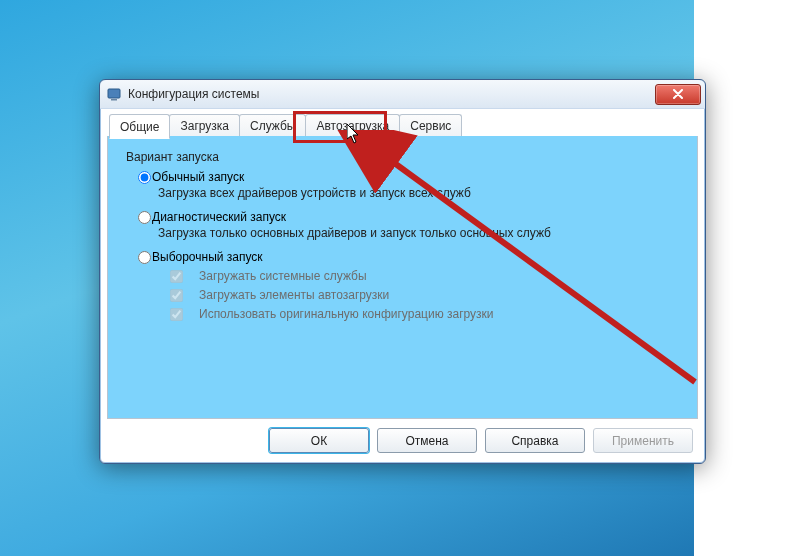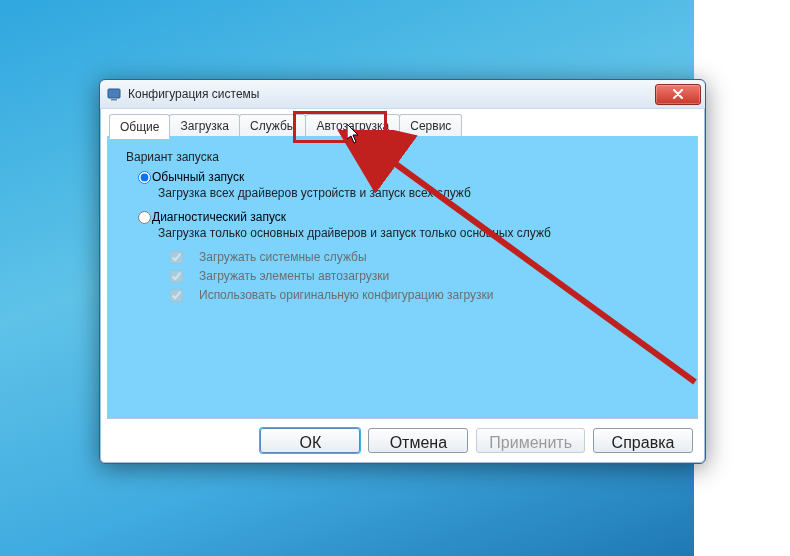--- a/index.html
+++ b/index.html
@@ -134,24 +134,24 @@
     position: absolute;
     right: 12px; bottom: 10px;
     display: flex; gap: 8px;
   }
   .btn {
     min-width: 74px;
     height: 23px;
     border: 1px solid #8b9bab;
     border-radius: 3px;
     background: linear-gradient(#fefefe,#e8edf2);
-    display:flex; align-items:flex-end; justify-content:center;
+    display:flex; align-items:center; justify-content:center;
     padding: 0 12px;
     color:#222;
-    font-size:16px;
+    font-size:12px;
   }
   .btn.default {
     box-shadow: 0 0 0 1px #3bb5e8;
     border-color:#5a8ab8;
   }
   .btn.disabled {
     color:#9a9a9a;
     border-color:#c5cdd6;
   }
   .cursor-arrow {
@@ -220,20 +220,26 @@
         <div class="opt-desc">Загрузка всех драйверов устройств и запуск всех служб</div>
 
         <div class="opt">
           <label class="opt-row">
             <input type="radio" name="startup" style="">
             <span>Диагностический запуск</span>
           </label>
         </div>
         <div class="opt-desc">Загрузка только основных драйверов и запуск только основных служб</div>
 
+        <div class="opt">
+          <label class="opt-row">
+            <input type="radio" name="startup" style="">
+            <span>Выборочный запуск</span>
+          </label>
+        </div>
 
         <label class="chkline">
           <input type="checkbox" checked="" disabled="" style="">
           <span>Загружать системные службы</span>
         </label>
         <label class="chkline">
           <input type="checkbox" checked="" disabled="" style="">
           <span>Загружать элементы автозагрузки</span>
         </label>
         <label class="chkline">
@@ -244,25 +250,25 @@
       </div>
     </div>
 
     <div class="btnbar">
       <div class="btn default">
           <span>ОК</span>
         </div>
       <div class="btn">
           <span>Отмена</span>
         </div>
+      <div class="btn">
+          <span>Справка</span>
+        </div>
       <div class="btn disabled">
           <span>Применить</span>
-        </div>
-      <div class="btn">
-          <span>Справка</span>
         </div>
     </div>
 
     <div class="highlight-rect" style="left:193px; top:31px; width:88px; height:26px;"></div>
 
     <svg class="annot-arrow" style="left:150px; top:50px;" width="460" height="270">
       <defs>
         <marker id="ah" markerWidth="14" markerHeight="14" refX="3" refY="6" orient="auto">
           <path d="M0,0 L0,12 L14,6 z" fill="#c0201e"></path>
         </marker>

